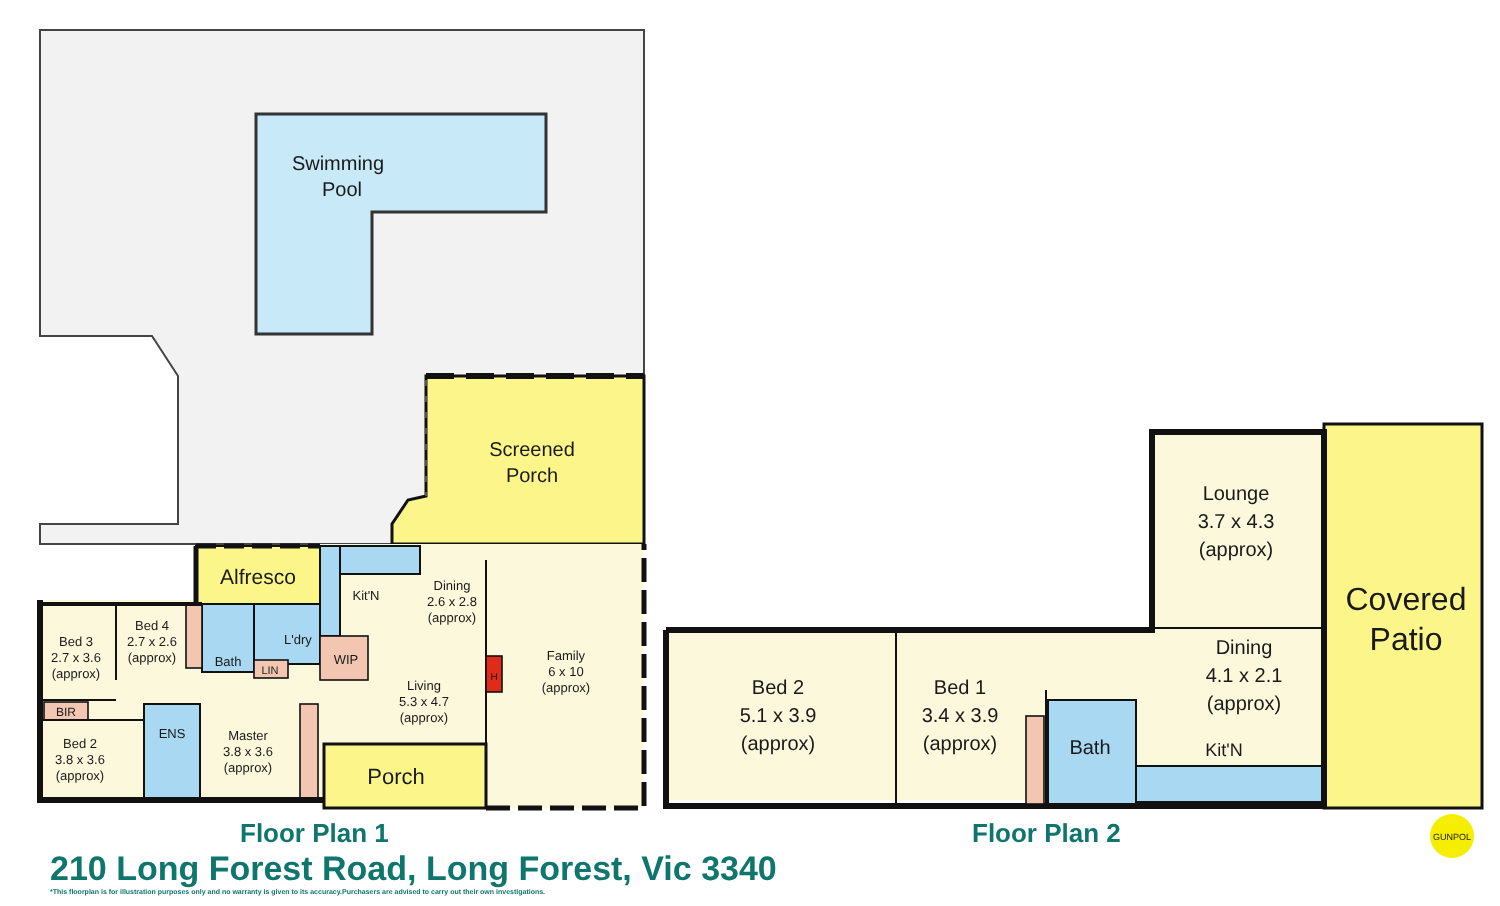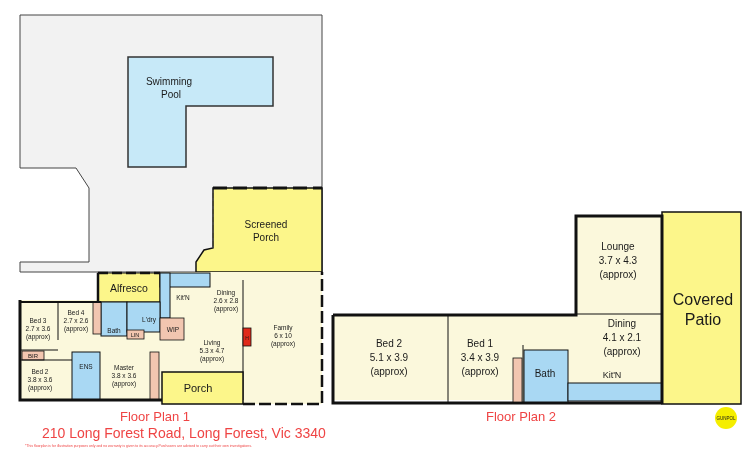--- a/index.html
+++ b/index.html
@@ -1,19 +1,19 @@
 <!DOCTYPE html>
 <html><head>
 <meta charset="utf-8">
 <style>
   html, body { margin:0; padding:0; background:#ffffff; }
   body { width:750px; height:453px; position:relative; overflow:hidden; font-family:"Liberation Sans", sans-serif; color:#111; }
   svg { position:absolute; left:0; top:0; }
   .lbl { font-family:"Liberation Sans", sans-serif; fill:#1a1a1a; text-anchor:middle; }
-  .caption { position:absolute; font-family:"Liberation Sans", sans-serif; color:#ef4444; white-space:nowrap; }
+  .caption { position:absolute; font-family:"Liberation Sans", sans-serif; color:#0f766e; white-space:nowrap;font-weight:bold; }
 </style>
 </head>
 <body>
 
 <svg width="750" height="453" viewBox="0 0 750 453">
 
   <path d="M20,15 L322,15 L322,272 L20,272 L20,262 L89,262 L89,188 L76,168 L20,168 Z" fill="#f2f2f2" stroke="#444" stroke-width="1"></path>
 
   <path d="M128,57 L273,57 L273,106 L186,106 L186,167 L128,167 Z" fill="#c7e9f8" stroke="#333" stroke-width="1.5"></path>
   <text class="lbl" x="169" y="85" font-size="10">Swimming</text>
@@ -120,14 +120,14 @@
   <text class="lbl" x="622" y="355" font-size="10">(approx)</text>
   <text class="lbl" x="612" y="378" font-size="9">Kit'N</text>
   <rect x="568" y="383" width="93" height="18" fill="#a9d8f3" stroke="#111" stroke-width="1"></rect>
 
   <circle cx="726" cy="418" r="11" fill="#f5ee00"></circle>
   <text class="lbl" x="726" y="420" font-size="4.5">GUNPOL</text>
 </svg>
 
 <div class="caption" style="left:120px; top:409px; font-size:13px;">Floor Plan 1</div>
 <div class="caption" style="left:486px; top:409px; font-size:13px;">Floor Plan 2</div>
-<div class="caption" style="left:42px; top:425px; font-size:14px;">210 Long Forest Road, Long Forest, Vic 3340</div>
+<div class="caption" style="left:25px; top:425px; font-size:17px;">210 Long Forest Road, Long Forest, Vic 3340</div>
 <div class="caption" style="left:25px; top:444px; font-size:3.5px;">*This floorplan is for illustration purposes only and no warranty is given to its accuracy.Purchasers are advised to carry out their own investigations.</div>
 
 </body></html>

